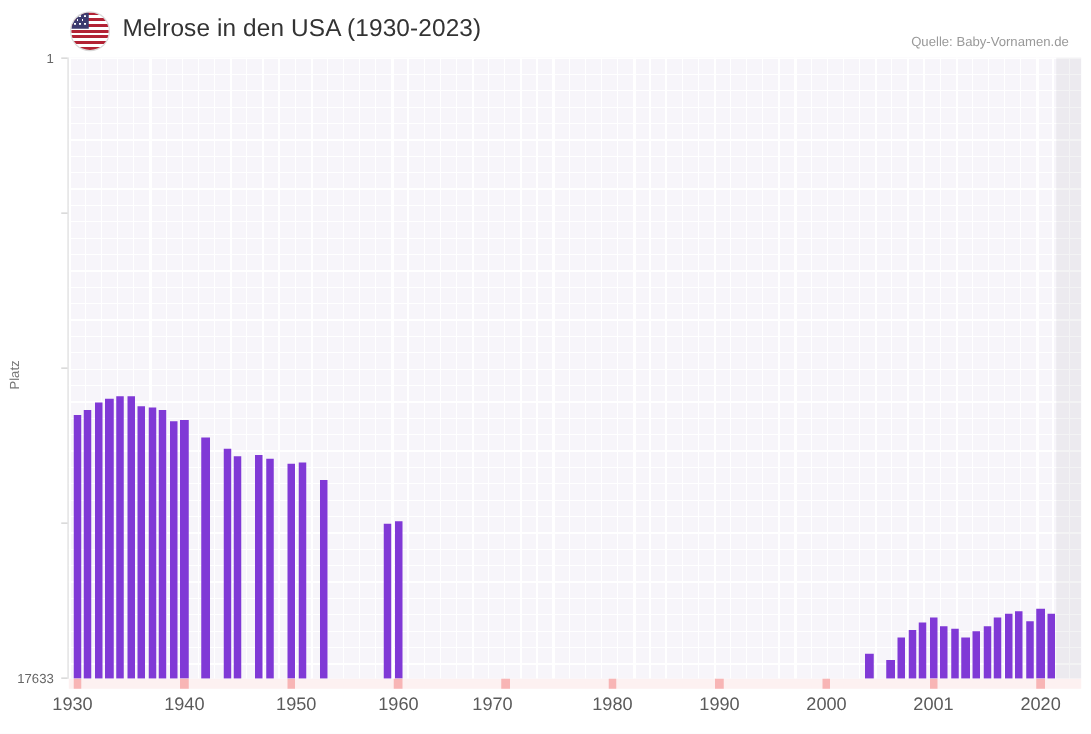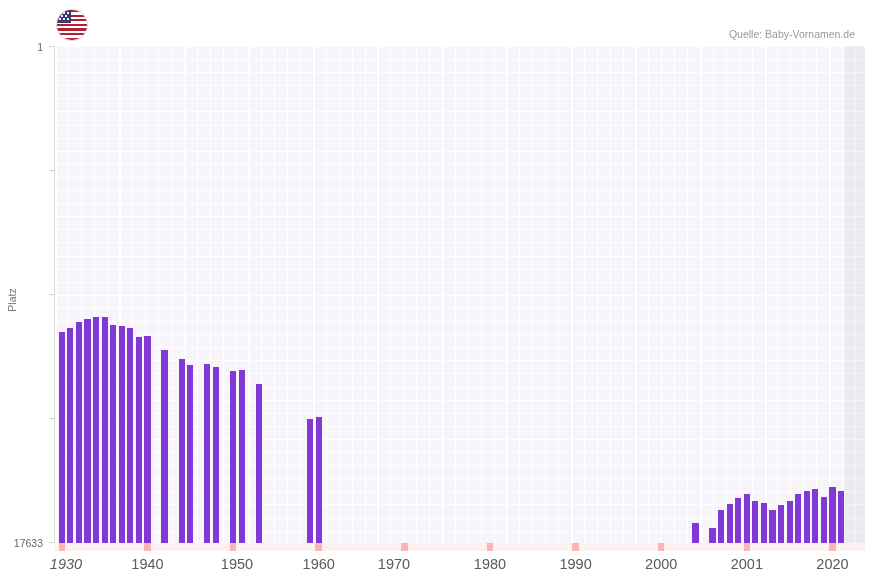--- a/index.html
+++ b/index.html
@@ -191,20 +191,21 @@
 </head>
 <body>
 
 <div id="page">
 
   <div id="header">
     <div id="flag-icon">
       <div class="stripes"></div>
       <div class="canton"></div>
     </div>
+    <div id="chart-title">Melrose in den USA (1930-2023)</div>
     <div id="source-label">Quelle: Baby-Vornamen.de</div>
   </div>
 
   <div id="y-axis-line"></div>
   <div class="y-tick" style="top:46px;"></div>
   <div class="y-tick" style="top:170px;"></div>
   <div class="y-tick" style="top:294px;"></div>
   <div class="y-tick" style="top:418px;"></div>
   <div class="y-tick" style="top:542px;"></div>
 
@@ -265,21 +266,21 @@
       <div class="x-tick" style="left: 229.847px; background: rgb(248, 181, 181);"></div>
       <div class="x-tick" style="left: 315.471px; background: rgb(248, 181, 181);"></div>
       <div class="x-tick" style="left: 401.095px; background: rgb(248, 181, 181);"></div>
       <div class="x-tick" style="left: 486.718px; background: rgb(248, 181, 181);"></div>
       <div class="x-tick" style="left: 572.342px; background: rgb(248, 181, 181);"></div>
       <div class="x-tick" style="left: 657.966px; background: rgb(248, 181, 181);"></div>
       <div class="x-tick" style="left: 743.589px; background: rgb(248, 181, 181);"></div>
       <div class="x-tick" style="left: 829.213px; background: rgb(248, 181, 181);"></div>
     </div>
   <div id="x-labels">
-      <div class="x-label" style="left: 66px; font-style: italic;">1930</div>
+      <div class="x-label" style="left: 58px;">1930</div>
       <div class="x-label" style="left: 147.474px;">1940</div>
       <div class="x-label" style="left: 237px;">1950</div>
       <div class="x-label" style="left: 318.721px;">1960</div>
       <div class="x-label" style="left: 394px;">1970</div>
       <div class="x-label" style="left: 489.968px;">1980</div>
       <div class="x-label" style="left: 575.592px;">1990</div>
       <div class="x-label" style="left: 661.216px;">2000</div>
       <div class="x-label" style="left: 746.839px;">2001</div>
       <div class="x-label" style="left: 832.463px;">2020</div>
     </div>

